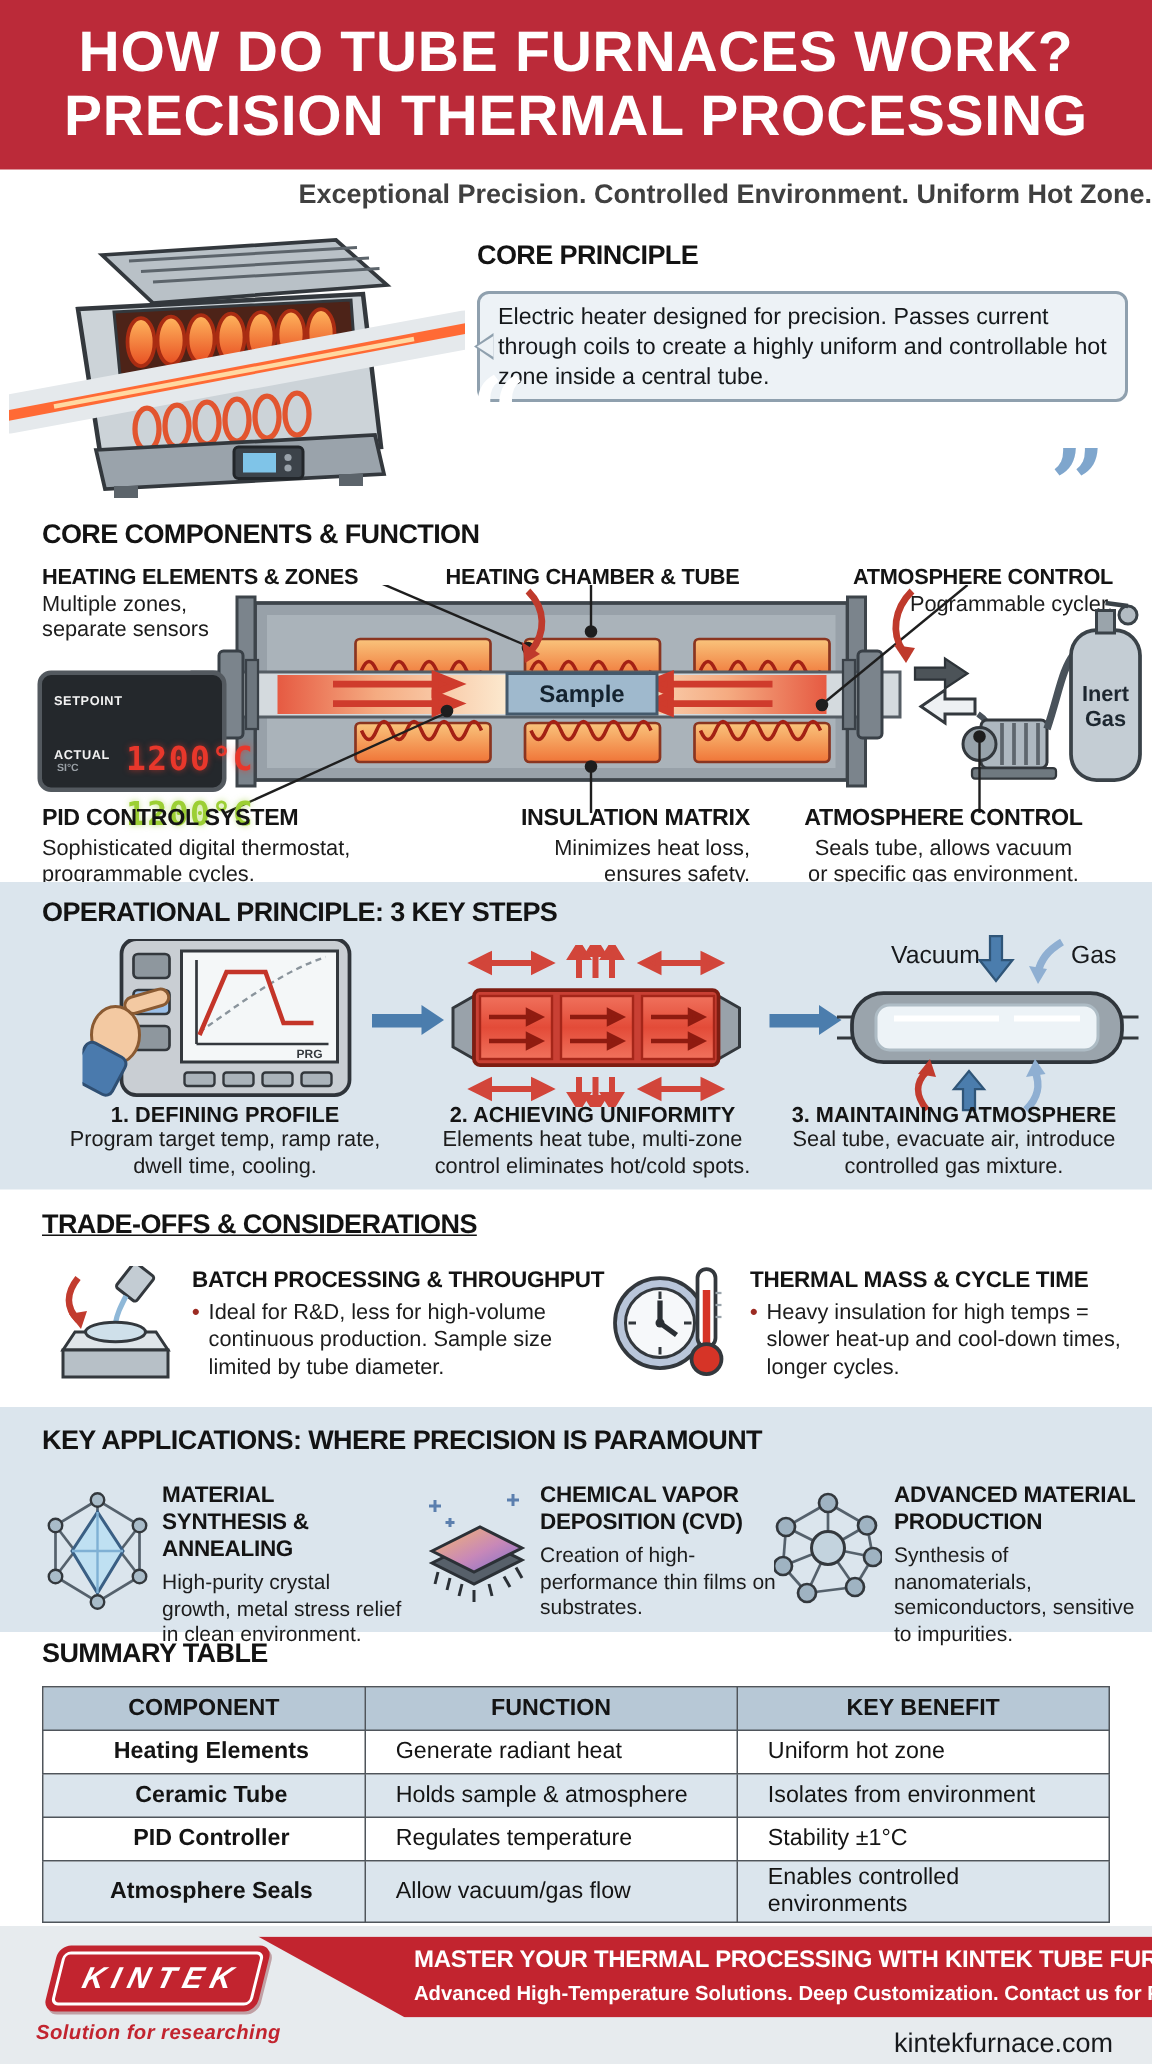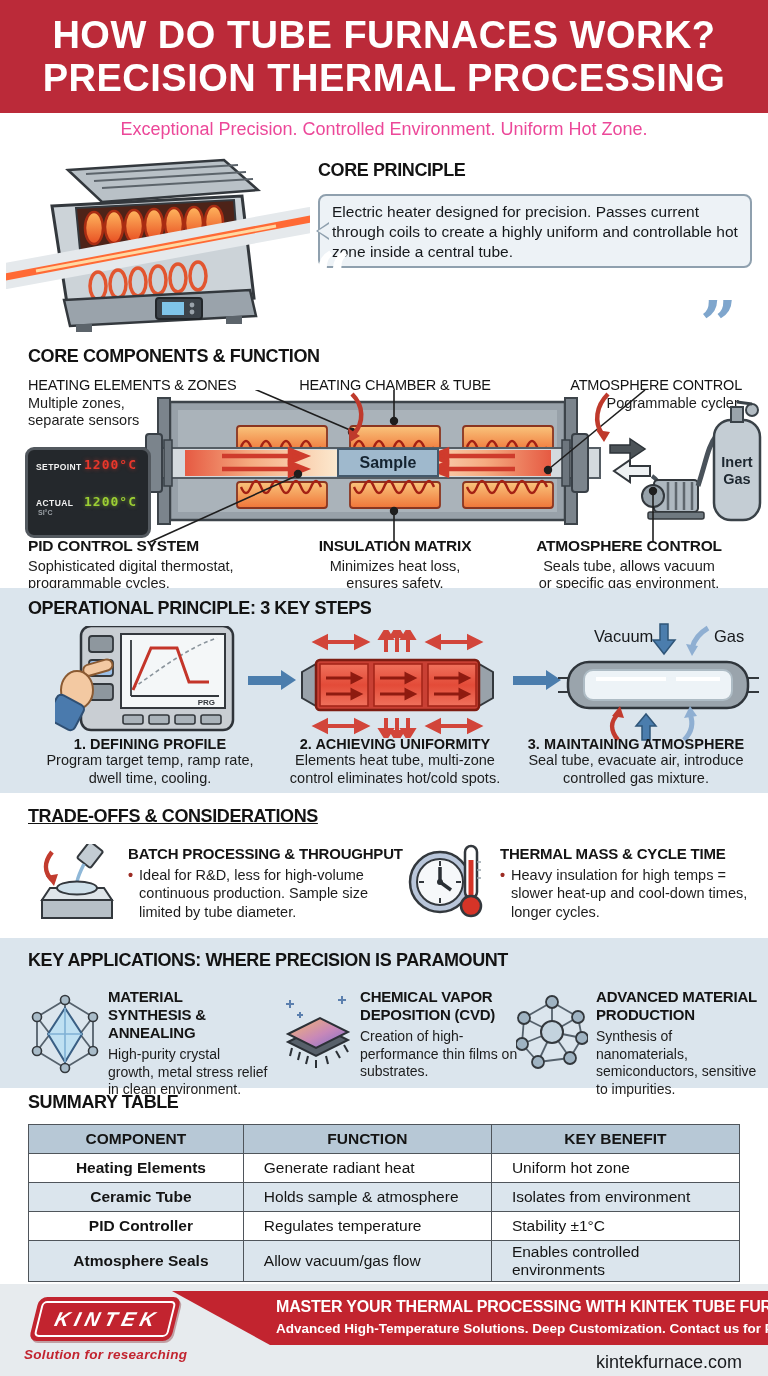--- a/index.html
+++ b/index.html
@@ -5,45 +5,45 @@
   * { margin:0; padding:0; box-sizing:border-box; }
   html,body { background:#888; }
   .page {
     position:relative; width:768px; height:1376px; background:#ffffff;
     font-family:"Liberation Sans", sans-serif; overflow:hidden; margin:0 auto;
     color:#141414;
   }
   .abs { position:absolute; }
   .hdr { background:#bb2a39; left:0; top:0; width:768px; height:113px; }
   .hdr-line { width:768px; text-align:center; color:#fff; font-weight:800; font-size:38px; letter-spacing:.5px; }
-  .tagline { left:0; top:119px; width:768px; text-align:center; font-weight:400; font-size:18px; color:#ec4899; }
+  .tagline { left:0; top:119px; width:768px; text-align:right; font-weight:700; font-size:18px; color:#404040; }
   .sec-h { font-weight:800; font-size:18px; letter-spacing:-.4px; color:#131313; white-space:nowrap; }
-  .callout-t { font-weight:400; font-size:14.5px; letter-spacing:-.2px; white-space:nowrap; }
+  .callout-t { font-weight:700; font-size:14.5px; letter-spacing:-.2px; white-space:nowrap; }
   .callout-s { font-size:14.5px; line-height:1.18; color:#1c1c1c; }
   .bubble {
     left:318px; top:194px; width:434px; height:74px; background:#edf2f6;
     border:2px solid #8fa0ae; border-radius:8px; padding:6px 12px;
     font-size:15.5px; line-height:1.28; color:#15181b;
   }
   .bubble:before { content:""; position:absolute; left:-13px; top:26px; border:9px solid transparent; border-right:13px solid #8fa0ae; }
   .bubble:after  { content:""; position:absolute; left:-9px;  top:28px; border:7px solid transparent; border-right:11px solid #edf2f6; }
   .keybox {
     left:318px; top:272px; width:420px; height:62px; background:#3e6f9f; border-radius:10px;
     padding:9px 10px 9px 52px; font-size:16.5px; line-height:1.32; color:#dcE9f6;
   }
   .keybox b { color:#ffffff; }
   .bigquote { font-family:"DejaVu Serif", serif; font-weight:bold; font-size:64px; line-height:1; }
   .lightblue-band { background:#dbe5ed; left:0; width:768px; }
   .pid {
-    left:25px; top:447px; width:126px; height:91px; background:#24282c;
+    left:25px; top:447px; width:126px; height:81px; background:#24282c;
     border:3px solid #53595f; border-radius:9px; padding:7px 8px;
   }
   .pid .lab { color:#f2f2f2; font-size:8.5px; font-weight:700; letter-spacing:.4px; }
   .pid .sub { color:#9aa0a6; font-size:7px; font-weight:700; }
-  .seg { font-family:"DejaVu Sans Mono", monospace; font-weight:bold; font-size:13px; letter-spacing:1px; }
+  .seg { font-family:"DejaVu Sans Mono", monospace; font-weight:bold; font-size:22px; letter-spacing:1px;margin-top:37px; }
   .seg.red { color:#e8372b; text-shadow:0 0 4px rgba(232,55,43,.6); }
   .seg.grn { color:#9ccf34; text-shadow:0 0 4px rgba(156,207,52,.6); }
   .step-t { font-weight:800; font-size:14.5px; text-align:center; white-space:nowrap; }
   .step-d { font-size:14.5px; line-height:1.24; text-align:center; color:#1c1c1c; }
   .blue-arrow { width:34px; height:9px; background:#4b7dad; }
   .blue-arrow:after { content:""; position:absolute; right:-14px; top:-6px; border-left:15px solid #4b7dad; border-top:10px solid transparent; border-bottom:10px solid transparent; }
   .to-title { font-weight:800; font-size:15px; letter-spacing:-.2px; white-space:nowrap; }
   .to-text { font-size:14.5px; line-height:1.26; color:#1c1c1c; display:flex; gap:6px; }
   .to-text .bul { color:#9c2b23; font-weight:bold; }
   .app-title { font-weight:800; font-size:15px; line-height:1.2; letter-spacing:-.2px; }
@@ -253,21 +253,21 @@
     <div class="abs lab" style="left:8px; top:48px;">ACTUAL</div>
     <div class="abs sub" style="left:10px; top:59px;">SI°C</div>
     <div class="abs seg grn" style="left:56px; top:44px;">1200°C</div>
   </div>
 
   <div class="abs" style="left:28px; top:537px;">
     <div class="to-title" style="font-size:15.5px;">PID CONTROL SYSTEM</div>
     <div class="callout-s" style="margin-top:3px;">Sophisticated digital thermostat,</div>
     <div class="callout-s">programmable cycles.</div>
   </div>
-  <div class="abs" style="left:290px; top:537px; width:210px; text-align:center;">
+  <div class="abs" style="left:290px; top:537px; width:210px; text-align:right;">
     <div class="to-title" style="font-size:15.5px;">INSULATION MATRIX</div>
     <div class="callout-s" style="margin-top:3px;">Minimizes heat loss,</div>
     <div class="callout-s">ensures safety.</div>
   </div>
   <div class="abs" style="right:24px; top:537px; width:230px; text-align:center;">
     <div class="to-title" style="font-size:15.5px;">ATMOSPHERE CONTROL</div>
     <div class="callout-s" style="margin-top:3px;">Seals tube, allows vacuum</div>
     <div class="callout-s">or specific gas environment.</div>
   </div>
 

